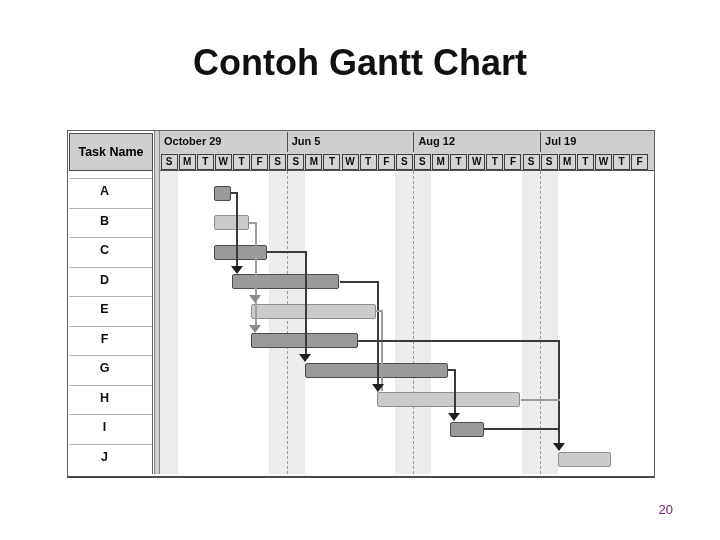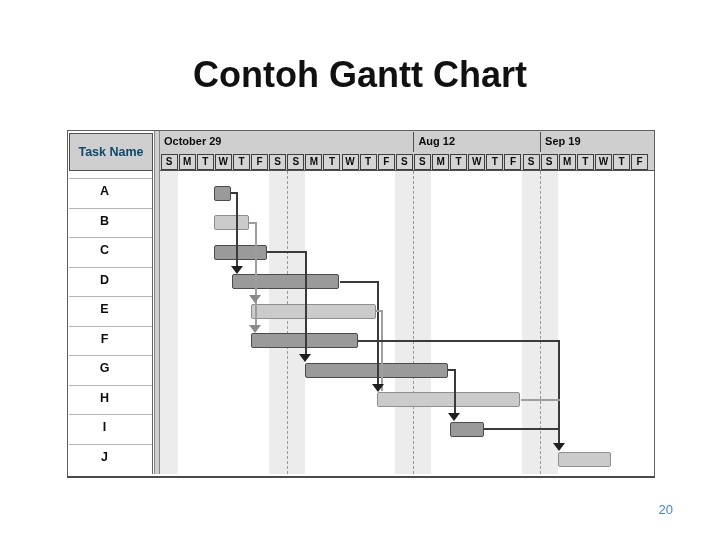--- a/index.html
+++ b/index.html
@@ -1,33 +1,33 @@
 <!DOCTYPE html>
 <html><head>
 <meta charset="utf-8">
 <style>
   html,body{margin:0;padding:0;background:#ffffff;}
   .slide{
     position:relative;width:720px;height:540px;background:#ffffff;overflow:hidden;
     font-family:"Liberation Sans",sans-serif;
   }
   .title{
-    position:absolute;left:0;right:0;top:42px;margin:12px;
+    position:absolute;left:0;right:0;top:42px;margin:0;
     text-align:center;font-size:36px;font-weight:bold;color:#111111;
     letter-spacing:0px;
   }
   .gantt-fig{
     position:absolute;left:67px;top:130px;width:586px;height:345px;
     background:#ffffff;border:1px solid #606060;border-bottom:2px solid #4a4a4a;
     overflow:hidden;
   }
   .gantt-fig div{position:absolute;box-sizing:border-box;}
   .page-number{
     position:absolute;top:502px;right:47px;
-    font-size:13px;color:#3b82f6;
+    font-size:13px;color:#701a75;
   }
 </style>
 </head>
 <body>
 
 <div class="slide">
   <h1 class="title">Contoh Gantt Chart</h1>
 
   <div class="gantt-fig" id="gantt-fig">
       <div style="left: 92px; top: 40px; width: 18.1px; height: 303px; background: rgb(236, 236, 236); z-index: 0;"></div>
@@ -42,44 +42,45 @@
       <div style="left: 472.1px; top: 40px; width: 0px; height: 303px; border-left: 1px dashed rgb(154, 154, 154); z-index: 1;"></div>
       <div style="left: 92px; top: 0px; width: 494px; height: 40px; background: rgb(207, 207, 207); border-bottom: 1px solid rgb(79, 79, 79); z-index: 5;"></div>
       <div style="left: 92px; top: 1px; width: 126.7px; height: 20px; z-index: 6; color: rgb(13, 13, 13); font-weight: bold; font-size: 11px; padding-left: 4px; padding-top: 3px; border-left: none;">October 29</div>
       <div style="left: 92.5px; top: 23px; width: 17.1px; height: 16px; z-index: 6; background: rgb(212, 212, 212); border: 1px solid rgb(63, 63, 63); color: rgb(13, 13, 13); font-weight: bold; font-size: 10px; line-height: 14px; text-align: center;">S</div>
       <div style="left: 110.6px; top: 23px; width: 17.1px; height: 16px; z-index: 6; background: rgb(212, 212, 212); border: 1px solid rgb(63, 63, 63); color: rgb(13, 13, 13); font-weight: bold; font-size: 10px; line-height: 14px; text-align: center;">M</div>
       <div style="left: 128.7px; top: 23px; width: 17.1px; height: 16px; z-index: 6; background: rgb(212, 212, 212); border: 1px solid rgb(63, 63, 63); color: rgb(13, 13, 13); font-weight: bold; font-size: 10px; line-height: 14px; text-align: center;">T</div>
       <div style="left: 146.8px; top: 23px; width: 17.1px; height: 16px; z-index: 6; background: rgb(212, 212, 212); border: 1px solid rgb(63, 63, 63); color: rgb(13, 13, 13); font-weight: bold; font-size: 10px; line-height: 14px; text-align: center;">W</div>
       <div style="left: 164.9px; top: 23px; width: 17.1px; height: 16px; z-index: 6; background: rgb(212, 212, 212); border: 1px solid rgb(63, 63, 63); color: rgb(13, 13, 13); font-weight: bold; font-size: 10px; line-height: 14px; text-align: center;">T</div>
       <div style="left: 183px; top: 23px; width: 17.1px; height: 16px; z-index: 6; background: rgb(212, 212, 212); border: 1px solid rgb(63, 63, 63); color: rgb(13, 13, 13); font-weight: bold; font-size: 10px; line-height: 14px; text-align: center;">F</div>
       <div style="left: 201.1px; top: 23px; width: 17.1px; height: 16px; z-index: 6; background: rgb(212, 212, 212); border: 1px solid rgb(63, 63, 63); color: rgb(13, 13, 13); font-weight: bold; font-size: 10px; line-height: 14px; text-align: center;">S</div>
+      <div style="left: 218.7px; top: 1px; width: 126.7px; height: 20px; z-index: 6; color: rgb(13, 13, 13); font-weight: bold; font-size: 11px; padding-left: 4px; padding-top: 3px; border-left: 1px solid rgb(79, 79, 79);">Jun 5</div>
       <div style="left: 219.2px; top: 23px; width: 17.1px; height: 16px; z-index: 6; background: rgb(212, 212, 212); border: 1px solid rgb(63, 63, 63); color: rgb(13, 13, 13); font-weight: bold; font-size: 10px; line-height: 14px; text-align: center;">S</div>
       <div style="left: 237.3px; top: 23px; width: 17.1px; height: 16px; z-index: 6; background: rgb(212, 212, 212); border: 1px solid rgb(63, 63, 63); color: rgb(13, 13, 13); font-weight: bold; font-size: 10px; line-height: 14px; text-align: center;">M</div>
       <div style="left: 255.4px; top: 23px; width: 17.1px; height: 16px; z-index: 6; background: rgb(212, 212, 212); border: 1px solid rgb(63, 63, 63); color: rgb(13, 13, 13); font-weight: bold; font-size: 10px; line-height: 14px; text-align: center;">T</div>
       <div style="left: 273.5px; top: 23px; width: 17.1px; height: 16px; z-index: 6; background: rgb(212, 212, 212); border: 1px solid rgb(63, 63, 63); color: rgb(13, 13, 13); font-weight: bold; font-size: 10px; line-height: 14px; text-align: center;">W</div>
       <div style="left: 291.6px; top: 23px; width: 17.1px; height: 16px; z-index: 6; background: rgb(212, 212, 212); border: 1px solid rgb(63, 63, 63); color: rgb(13, 13, 13); font-weight: bold; font-size: 10px; line-height: 14px; text-align: center;">T</div>
       <div style="left: 309.7px; top: 23px; width: 17.1px; height: 16px; z-index: 6; background: rgb(212, 212, 212); border: 1px solid rgb(63, 63, 63); color: rgb(13, 13, 13); font-weight: bold; font-size: 10px; line-height: 14px; text-align: center;">F</div>
       <div style="left: 327.8px; top: 23px; width: 17.1px; height: 16px; z-index: 6; background: rgb(212, 212, 212); border: 1px solid rgb(63, 63, 63); color: rgb(13, 13, 13); font-weight: bold; font-size: 10px; line-height: 14px; text-align: center;">S</div>
       <div style="left: 345.4px; top: 1px; width: 126.7px; height: 20px; z-index: 6; color: rgb(13, 13, 13); font-weight: bold; font-size: 11px; padding-left: 4px; padding-top: 3px; border-left: 1px solid rgb(79, 79, 79);">Aug 12</div>
       <div style="left: 345.9px; top: 23px; width: 17.1px; height: 16px; z-index: 6; background: rgb(212, 212, 212); border: 1px solid rgb(63, 63, 63); color: rgb(13, 13, 13); font-weight: bold; font-size: 10px; line-height: 14px; text-align: center;">S</div>
       <div style="left: 364px; top: 23px; width: 17.1px; height: 16px; z-index: 6; background: rgb(212, 212, 212); border: 1px solid rgb(63, 63, 63); color: rgb(13, 13, 13); font-weight: bold; font-size: 10px; line-height: 14px; text-align: center;">M</div>
       <div style="left: 382.1px; top: 23px; width: 17.1px; height: 16px; z-index: 6; background: rgb(212, 212, 212); border: 1px solid rgb(63, 63, 63); color: rgb(13, 13, 13); font-weight: bold; font-size: 10px; line-height: 14px; text-align: center;">T</div>
       <div style="left: 400.2px; top: 23px; width: 17.1px; height: 16px; z-index: 6; background: rgb(212, 212, 212); border: 1px solid rgb(63, 63, 63); color: rgb(13, 13, 13); font-weight: bold; font-size: 10px; line-height: 14px; text-align: center;">W</div>
       <div style="left: 418.3px; top: 23px; width: 17.1px; height: 16px; z-index: 6; background: rgb(212, 212, 212); border: 1px solid rgb(63, 63, 63); color: rgb(13, 13, 13); font-weight: bold; font-size: 10px; line-height: 14px; text-align: center;">T</div>
       <div style="left: 436.4px; top: 23px; width: 17.1px; height: 16px; z-index: 6; background: rgb(212, 212, 212); border: 1px solid rgb(63, 63, 63); color: rgb(13, 13, 13); font-weight: bold; font-size: 10px; line-height: 14px; text-align: center;">F</div>
       <div style="left: 454.5px; top: 23px; width: 17.1px; height: 16px; z-index: 6; background: rgb(212, 212, 212); border: 1px solid rgb(63, 63, 63); color: rgb(13, 13, 13); font-weight: bold; font-size: 10px; line-height: 14px; text-align: center;">S</div>
-      <div style="left: 472.1px; top: 1px; width: 108.6px; height: 20px; z-index: 6; color: rgb(13, 13, 13); font-weight: bold; font-size: 11px; padding-left: 4px; padding-top: 3px; border-left: 1px solid rgb(79, 79, 79);">Sep 19</div>
+      <div style="left: 472.1px; top: 1px; width: 108.6px; height: 20px; z-index: 6; color: rgb(13, 13, 13); font-weight: bold; font-size: 11px; padding-left: 4px; padding-top: 3px; border-left: 1px solid rgb(79, 79, 79);">Jul 19</div>
       <div style="left: 472.6px; top: 23px; width: 17.1px; height: 16px; z-index: 6; background: rgb(212, 212, 212); border: 1px solid rgb(63, 63, 63); color: rgb(13, 13, 13); font-weight: bold; font-size: 10px; line-height: 14px; text-align: center;">S</div>
       <div style="left: 490.7px; top: 23px; width: 17.1px; height: 16px; z-index: 6; background: rgb(212, 212, 212); border: 1px solid rgb(63, 63, 63); color: rgb(13, 13, 13); font-weight: bold; font-size: 10px; line-height: 14px; text-align: center;">M</div>
       <div style="left: 508.8px; top: 23px; width: 17.1px; height: 16px; z-index: 6; background: rgb(212, 212, 212); border: 1px solid rgb(63, 63, 63); color: rgb(13, 13, 13); font-weight: bold; font-size: 10px; line-height: 14px; text-align: center;">T</div>
       <div style="left: 526.9px; top: 23px; width: 17.1px; height: 16px; z-index: 6; background: rgb(212, 212, 212); border: 1px solid rgb(63, 63, 63); color: rgb(13, 13, 13); font-weight: bold; font-size: 10px; line-height: 14px; text-align: center;">W</div>
       <div style="left: 545px; top: 23px; width: 17.1px; height: 16px; z-index: 6; background: rgb(212, 212, 212); border: 1px solid rgb(63, 63, 63); color: rgb(13, 13, 13); font-weight: bold; font-size: 10px; line-height: 14px; text-align: center;">T</div>
       <div style="left: 563.1px; top: 23px; width: 17.1px; height: 16px; z-index: 6; background: rgb(212, 212, 212); border: 1px solid rgb(63, 63, 63); color: rgb(13, 13, 13); font-weight: bold; font-size: 10px; line-height: 14px; text-align: center;">F</div>
       <div style="left: 0px; top: 40px; width: 85px; height: 303px; background: rgb(255, 255, 255); border-right: 1px solid rgb(102, 102, 102); z-index: 5;"></div>
-      <div style="left: 1px; top: 2px; width: 84px; height: 38px; background: rgb(207, 207, 207); border: 1px solid rgb(79, 79, 79); z-index: 6; color: #0c4a6e; font-weight: bold; font-size: 12.5px; text-align: center; line-height: 36px;">Task Name</div>
+      <div style="left: 1px; top: 2px; width: 84px; height: 38px; background: rgb(207, 207, 207); border: 1px solid rgb(79, 79, 79); z-index: 6; color: #000000; font-weight: bold; font-size: 12.5px; text-align: center; line-height: 36px;">Task Name</div>
       <div style="left: 1px; top: 47px; width: 83px; height: 1px; background: rgb(181, 181, 181); z-index: 6;"></div>
       <div style="left: 1px; top: 76.56px; width: 83px; height: 1px; background: rgb(181, 181, 181); z-index: 6;"></div>
       <div style="left: 1px; top: 106.12px; width: 83px; height: 1px; background: rgb(181, 181, 181); z-index: 6;"></div>
       <div style="left: 1px; top: 135.68px; width: 83px; height: 1px; background: rgb(181, 181, 181); z-index: 6;"></div>
       <div style="left: 1px; top: 165.24px; width: 83px; height: 1px; background: rgb(181, 181, 181); z-index: 6;"></div>
       <div style="left: 1px; top: 194.8px; width: 83px; height: 1px; background: rgb(181, 181, 181); z-index: 6;"></div>
       <div style="left: 1px; top: 224.36px; width: 83px; height: 1px; background: rgb(181, 181, 181); z-index: 6;"></div>
       <div style="left: 1px; top: 253.92px; width: 83px; height: 1px; background: rgb(181, 181, 181); z-index: 6;"></div>
       <div style="left: 1px; top: 283.48px; width: 83px; height: 1px; background: rgb(181, 181, 181); z-index: 6;"></div>
       <div style="left: 1px; top: 313.04px; width: 83px; height: 1px; background: rgb(181, 181, 181); z-index: 6;"></div>

